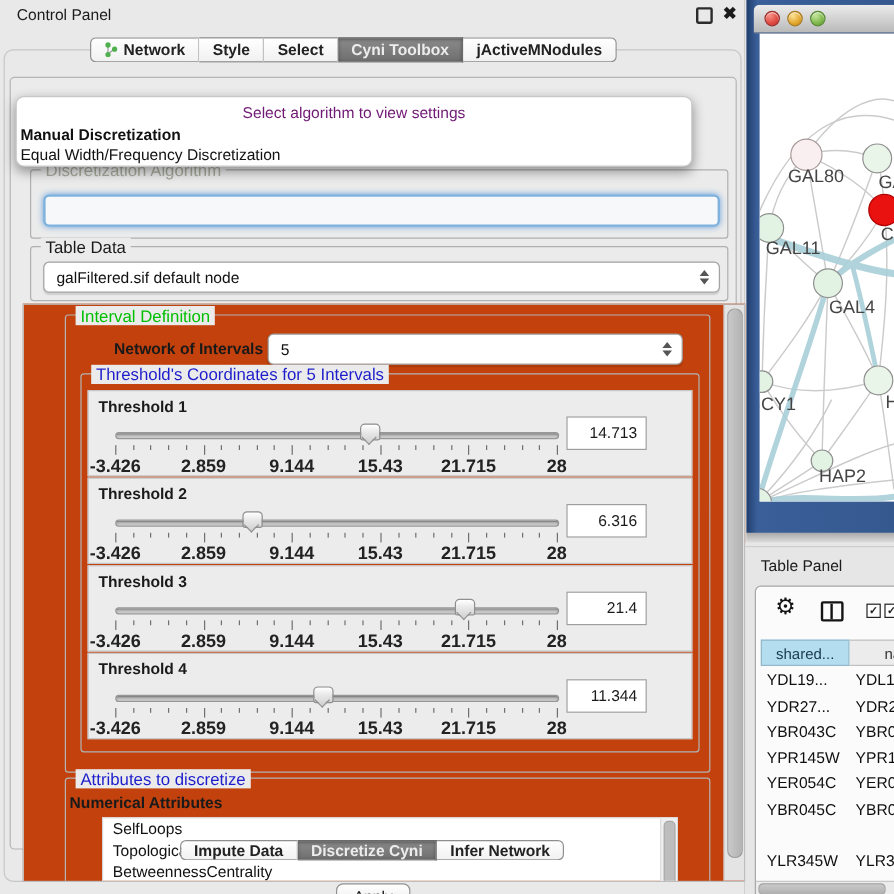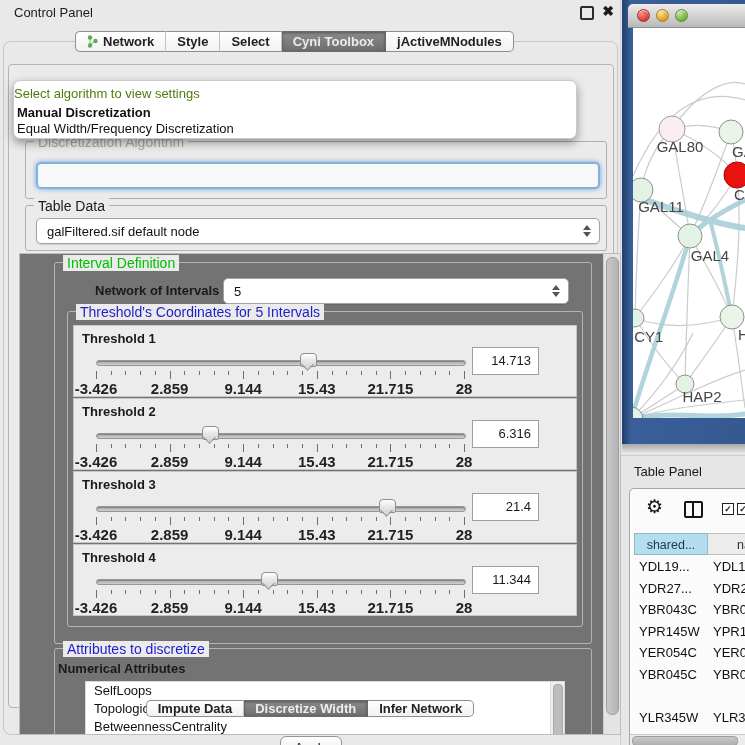--- a/index.html
+++ b/index.html
@@ -29,38 +29,38 @@
   .groupbox{position:absolute;border:1px solid #b0b0b0;border-radius:3px;}
   .grouptitle{position:absolute;top:-8px;left:8px;background:#ebebeb;padding:0 4px;font-size:14px;}
 
   
   #algo-group{left:16px;top:76px;width:580px;height:56px;}
   #algo-title{color:#a7ab9d;}
   #algo-combo{left:10px;top:20px;width:560px;height:23px;border:2px solid #7fb3dd;border-radius:5px;background:#f6f8fa;
               box-shadow:0 0 5px rgba(90,150,220,.85);}
   #algo-popup{left:13px;top:80px;width:562px;height:57px;background:#ffffff;border:1px solid #c9c9c9;border-radius:7px;
               box-shadow:0 4px 10px rgba(0,0,0,.38);z-index:6;}
-  #popup-hint{position:absolute;left:0;top:5px;width:100%;text-align:left;color:#4d7c0f;font-size:13px;}
+  #popup-hint{position:absolute;left:0;top:5px;width:100%;text-align:center;color:#701a75;font-size:13px;}
   .popup-item{position:absolute;left:3px;font-size:13px;color:#111;white-space:nowrap;}
   .popup-item.first{top:24px;font-weight:bold;}
   .popup-item.second{top:40px;}
 
   
   #tabledata-group{left:16px;top:140px;width:580px;height:44px;}
   #tabledata-title{color:#1a1a1a;}
   .combo{position:absolute;background:#ffffff;border:1px solid #a3a3a3;border-radius:5px;
          box-shadow:0 1px 1px rgba(0,0,0,.12);display:flex;align-items:center;}
   .combo .val{padding-left:10px;font-size:13px;color:#111;}
   .stepper{position:absolute;right:8px;top:50%;transform:translateY(-50%);display:flex;flex-direction:column;gap:2px;}
   .stepper .up{width:0;height:0;border-left:4px solid transparent;border-right:4px solid transparent;border-bottom:5px solid #555;}
   .stepper .dn{width:0;height:0;border-left:4px solid transparent;border-right:4px solid transparent;border-top:5px solid #555;}
   #tabledata-combo{left:10px;top:12px;width:562px;height:24px;}
 
   
-  #scroll-area{left:10px;top:188px;width:600px;height:480px;border:1px solid #bdbdbd;background:#737373;overflow:hidden;}
+  #scroll-area{left:10px;top:188px;width:600px;height:480px;border:1px solid #bdbdbd;background:#c2410c;overflow:hidden;}
   #v-scrollbar{position:absolute;right:0;top:0;width:16px;height:100%;background:#e4e4e4;border-left:1px solid #cfcfcf;}
   #v-thumb{position:absolute;left:2px;top:3px;width:11px;height:456px;background:linear-gradient(90deg,#c9c9c9,#b3b3b3);
            border:1px solid #9e9e9e;border-radius:6px;}
 
   #interval-group{left:34px;top:8px;width:536px;height:380px;border-color:#b4b4b4;}
   #interval-title{color:#00bf00;}
   #noi-label{position:absolute;left:40px;top:20px;font-weight:bold;}
   #noi-combo{left:168px;top:15px;width:344px;height:24px;}
   #thr-group{left:12px;top:48px;width:514px;height:314px;border-color:#b4b4b4;}
   #thr-title{color:#1d1dcb;}
@@ -399,21 +399,21 @@
       <span id="popup-hint">Select algorithm to view settings</span>
       <span class="popup-item first">Manual Discretization</span>
       <span class="popup-item second">Equal Width/Frequency Discretization</span>
     </div>
 
     <div id="bottom-tabs" class="abs">
         <div class="tab">
           <span>Impute Data</span>
         </div>
         <div class="tab selected">
-          <span>Discretize Width</span>
+          <span>Discretize Cyni</span>
         </div>
         <div class="tab">
           <span>Infer Network</span>
         </div>
       </div>
   </div>
 
   <div id="net-window" class="abs">
     <div id="net-titlebar">
       <span class="tl red"></span>

